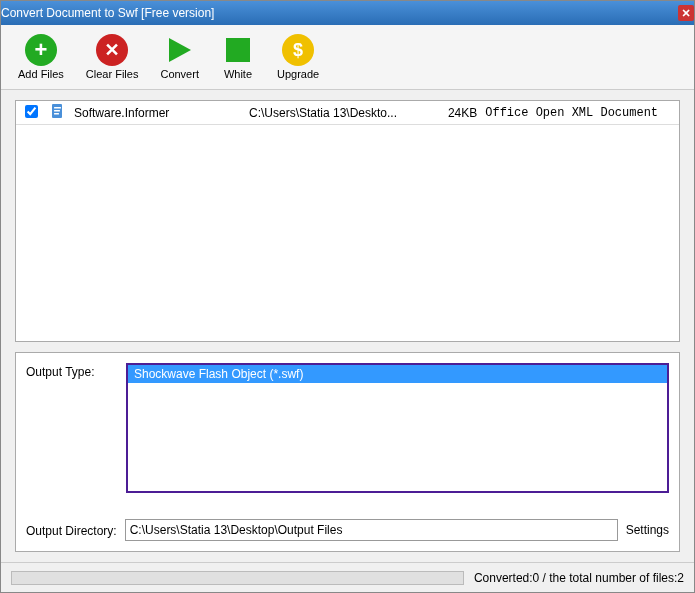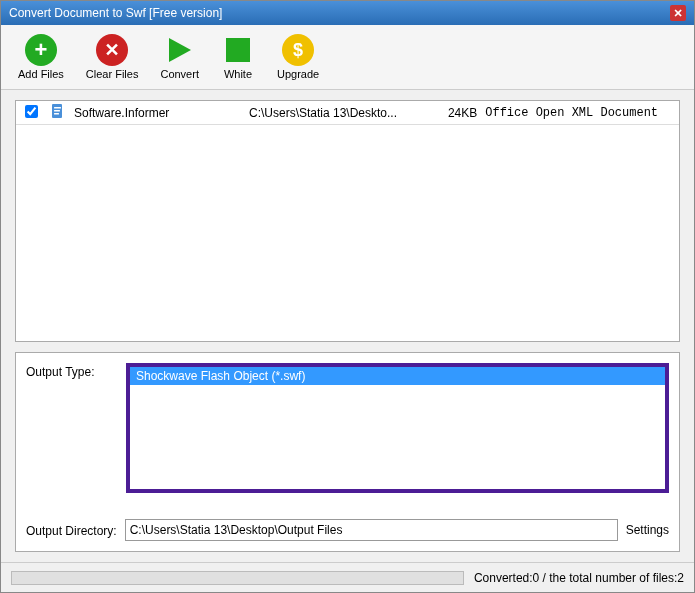--- a/index.html
+++ b/index.html
@@ -15,21 +15,21 @@
       width: 695px;
       height: 593px;
       background: #f0f0f0;
       border: 1px solid #888;
       display: flex;
       flex-direction: column;
     }
     .title-bar {
       background: linear-gradient(to bottom, #4a90d9, #2a6db5);
       color: white;
-      padding: 4px 8px;
+      padding: 4px 0;
       display: flex;
       align-items: center;
       justify-content: space-between;
       height: 24px;
       flex-shrink: 0;
     }
     .title-bar-text {
       font-size: 12px;
       font-weight: normal;
     }
@@ -194,21 +194,21 @@
       gap: 20px;
     }
     .output-label {
       font-size: 12px;
       white-space: nowrap;
       padding-top: 2px;
       min-width: 80px;
     }
     .output-listbox {
       flex: 1;
-      border: 4px solid #4c1d95;
+      border: 2px solid #4c1d95;
       background: white;
       height: 130px;
       overflow: auto;
     }
     .output-option {
       padding: 2px 6px;
       font-size: 12px;
       cursor: pointer;
     }
     .output-option-selected {

